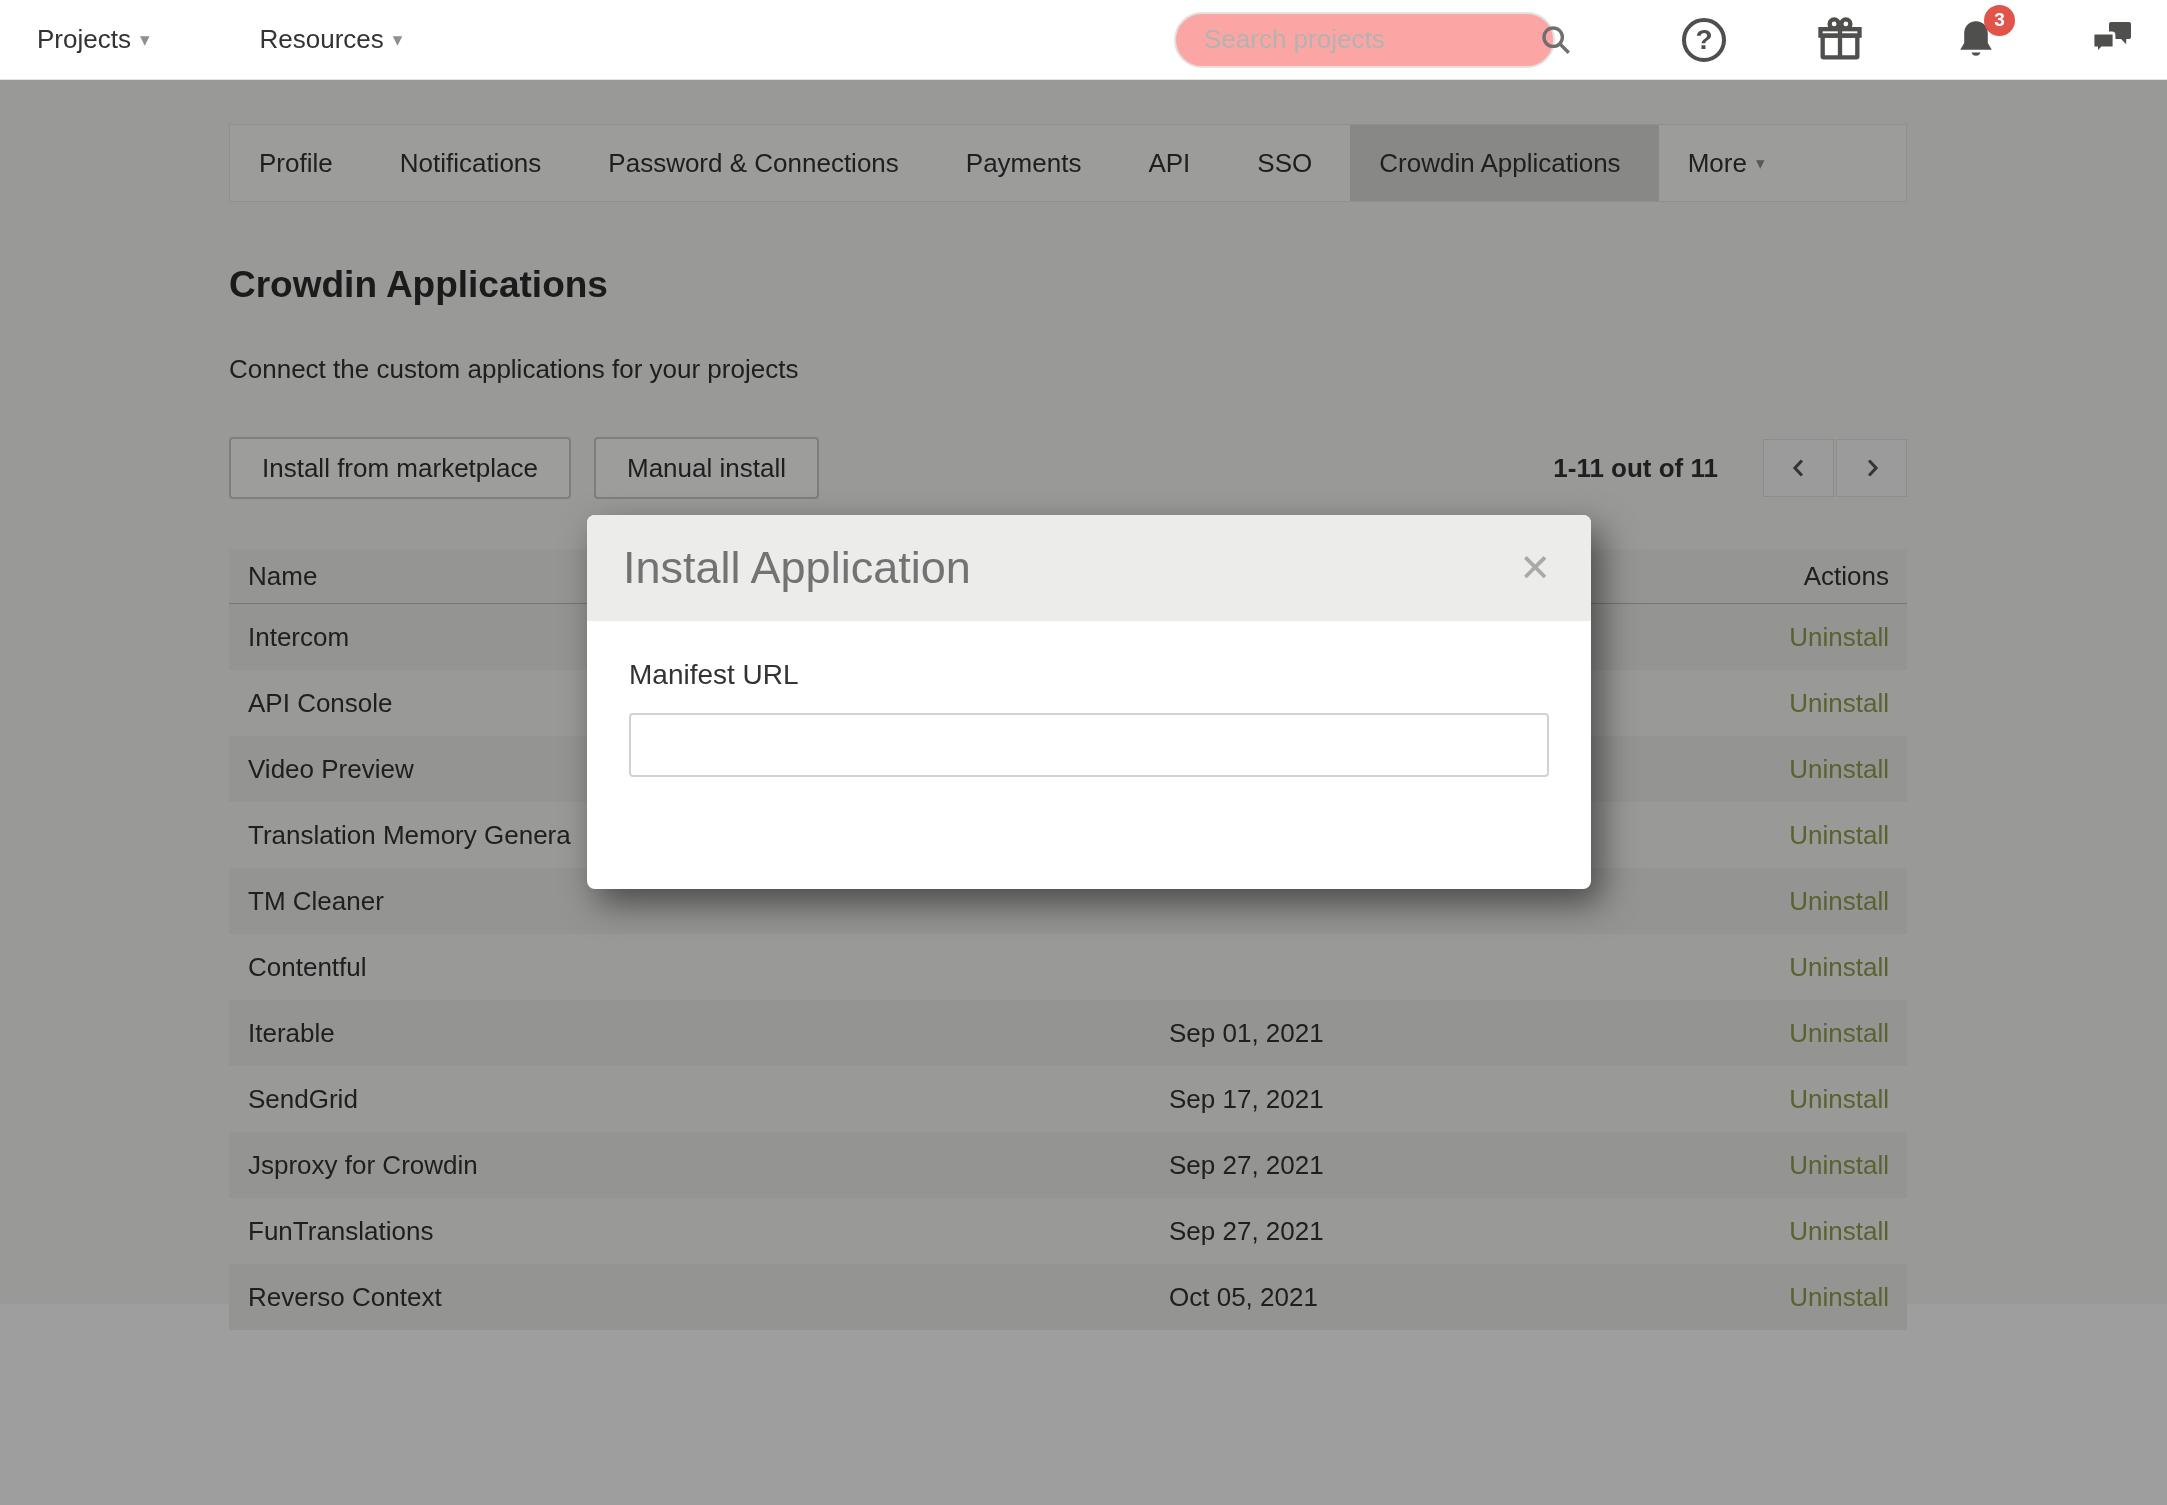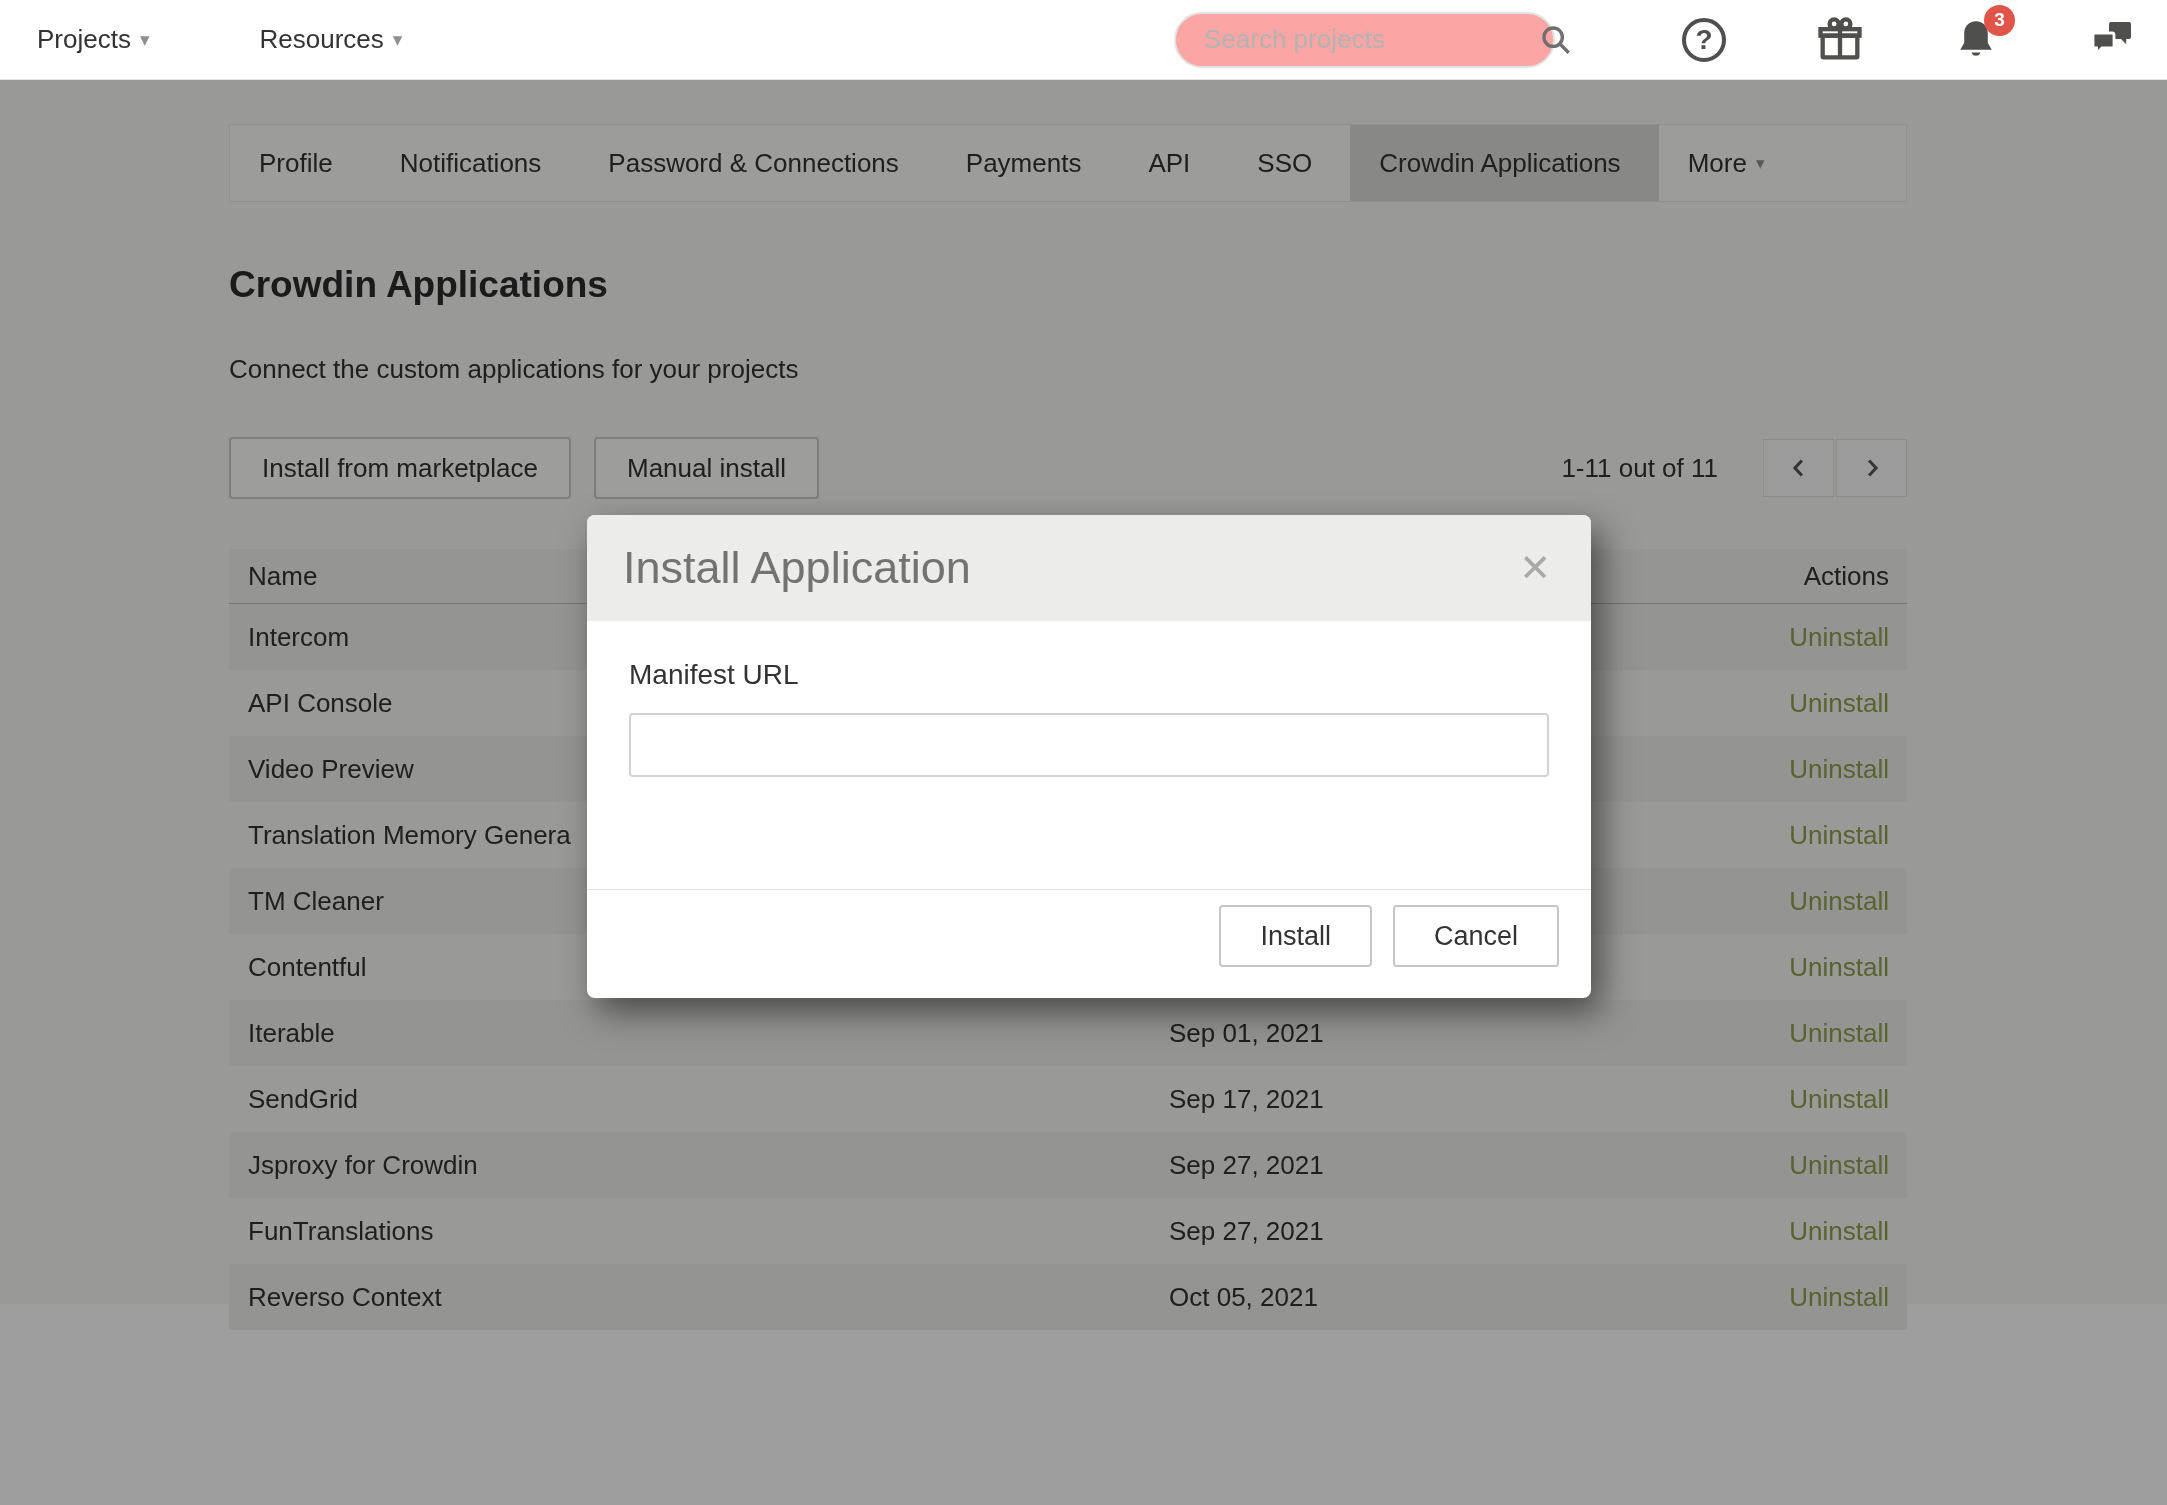--- a/index.html
+++ b/index.html
@@ -36,21 +36,21 @@
   .tab .caret { font-size:17px; }
 
   .page-title { margin-top:62px; font-size:37px; font-weight:700; color:#2d2d2d; }
   .page-subtitle { margin-top:48px; font-size:26px; color:#333; }
 
   .actions-row { margin-top:52px; display:flex; align-items:center; }
   .btn { background:#fdfdfc; border:2px solid #cbcbc9; border-radius:4px; font-size:26px; color:#333;
          font-family:"Liberation Sans", sans-serif; padding:0 31px; height:62px; cursor:pointer; }
   .btn + .btn { margin-left:23px; }
   .actions-row .spacer { flex:1; }
-  .page-count { font-size:26px; color:#333; margin-right:45px; }
+  .page-count { font-size:26px; color:#333; margin-right:45px;font-weight:bold; }
   .pager { display:flex; }
   .pager button { width:71px; height:58px; background:#fbfbfa; border:1px solid #e2e2e0; cursor:pointer;
                   display:flex; align-items:center; justify-content:center; }
   .pager button + button { margin-left:2px; }
 
   
   .table { margin-top:50px; font-size:26px; }
   .thead { display:flex; height:55px; align-items:center; background:#f1f1ef; border-bottom:1px solid #bdbdbb; }
   .trow  { display:flex; height:66px; align-items:center; }
   .rows > div:nth-of-type(odd) { background:#efefed; }
@@ -316,17 +316,13 @@
 
 <div class="modal">
   <div class="modal-header">
     <div class="modal-title">Install Application</div>
     <button class="modal-close">✕</button>
   </div>
   <div class="modal-body">
     <div class="field-label">Manifest URL</div>
     <input class="field-input" type="text" value="" style="">
   </div>
-  <div class="modal-footer">
-    <button class="btn">Install</button>
-    <button class="btn">Cancel</button>
-  </div>
 </div>
 
 </body></html>

